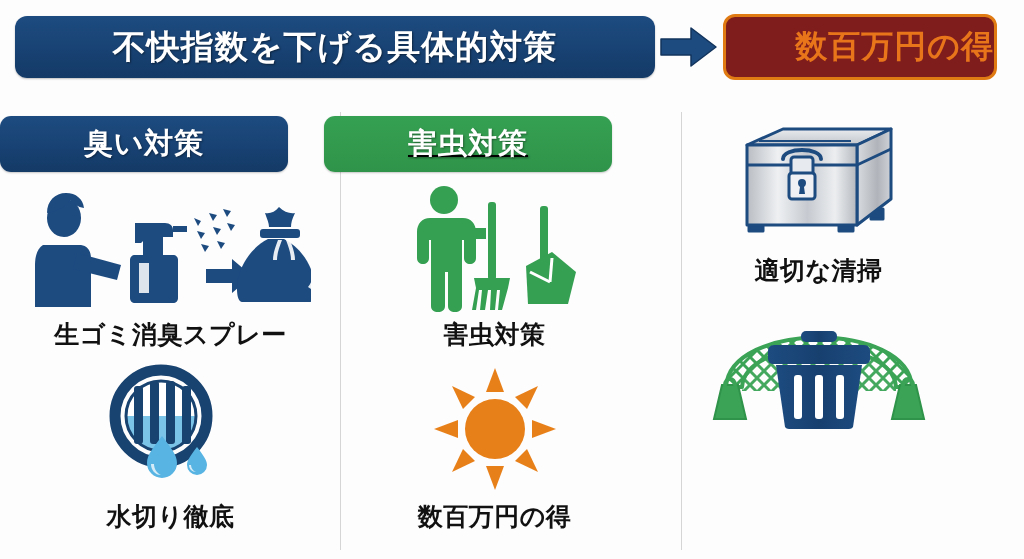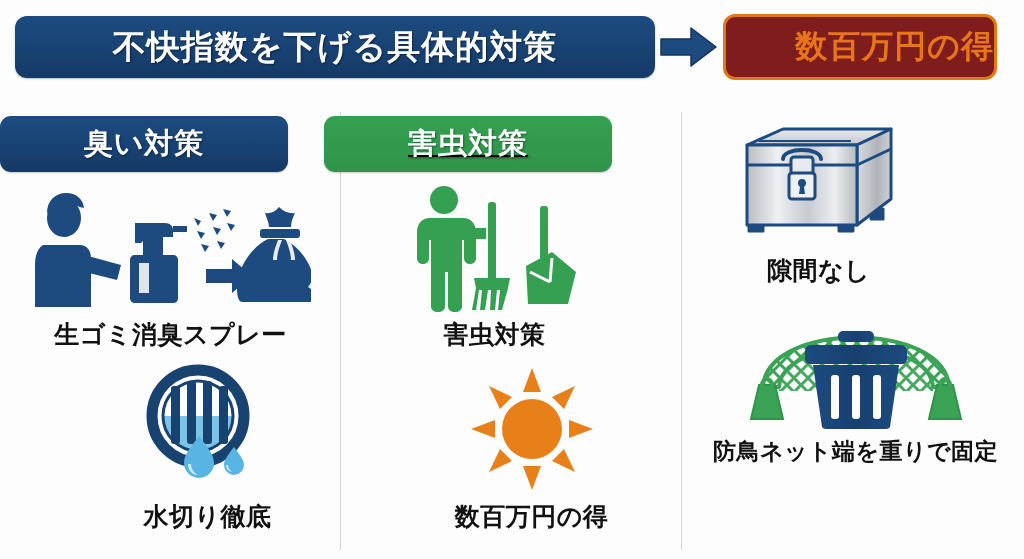--- a/index.html
+++ b/index.html
@@ -124,21 +124,21 @@
   .col-head.orange{ background: linear-gradient(180deg,#f08a13 0%,#e8800f 100%); }
 
   .item {
     width: 341px;
     display: flex;
     flex-direction: column;
     align-items: center;
     justify-content: flex-start;
   }
   .item.row1 { margin-top: 12px; height: 178px; }
-  .item.row2 { margin-top: 2px;  height: 190px; margin-left: 37px; }
+  .item.row2 { margin-top: 2px;  height: 190px; }
 
   .icon-box {
     height: 128px;
     display: flex;
     align-items: center;
     justify-content: center;
   }
   .item.row2 .icon-box { height: 130px; }
 
   .item-label {
@@ -363,21 +363,21 @@
 
             <g stroke="#1d4b80" stroke-width="4" fill="none" stroke-linecap="round">
               <path d="M52 38 C52 26, 90 26, 90 38"></path>
             </g>
             <rect x="60" y="36" width="22" height="18" rx="3" fill="#e7eaee" stroke="#1d4b80" stroke-width="3"></rect>
 
             <rect x="58" y="52" width="26" height="26" rx="3" fill="#eef0f3" stroke="#1d4b80" stroke-width="3"></rect>
             <path d="M71 58a4 4 0 0 1 4 4c0 2-1 3-2 4l1 7h-6l1-7c-1-1-2-2-2-4a4 4 0 0 1 4-4z" fill="#1d4b80"></path>
           </svg>
         </div>
-        <div class="item-label">隙間なし</div>
+        <div class="item-label">適切な清掃</div>
       </div>
 
       <div class="item row2">
         <div class="icon-box">
           <svg width="222" height="128" viewBox="0 0 222 128" aria-hidden="true">
             <defs>
               <pattern id="netMesh" width="14" height="14" patternUnits="userSpaceOnUse">
                 <path d="M0 0 L14 14 M14 0 L0 14" stroke="#3aa356" stroke-width="3" fill="none"></path>
               </pattern>
               <linearGradient id="canGrad" x1="0" y1="0" x2="1" y2="0">
@@ -405,18 +405,17 @@
 
             <path d="M68 64h86l-9 62c-1 1-2 2-4 2H81c-2 0-3-1-4-2z" fill="url(#canGrad)"></path>
 
             <g fill="#ffffff">
               <rect x="86" y="74" width="8" height="44" rx="3"></rect>
               <rect x="107" y="74" width="8" height="44" rx="3"></rect>
               <rect x="128" y="74" width="8" height="44" rx="3"></rect>
             </g>
           </svg>
         </div>
-        <div class="item-label small">防鳥ネット端を重りで固定</div>
       </div>
     </div>
 
   </div>
 </div>
 
 </body></html>

